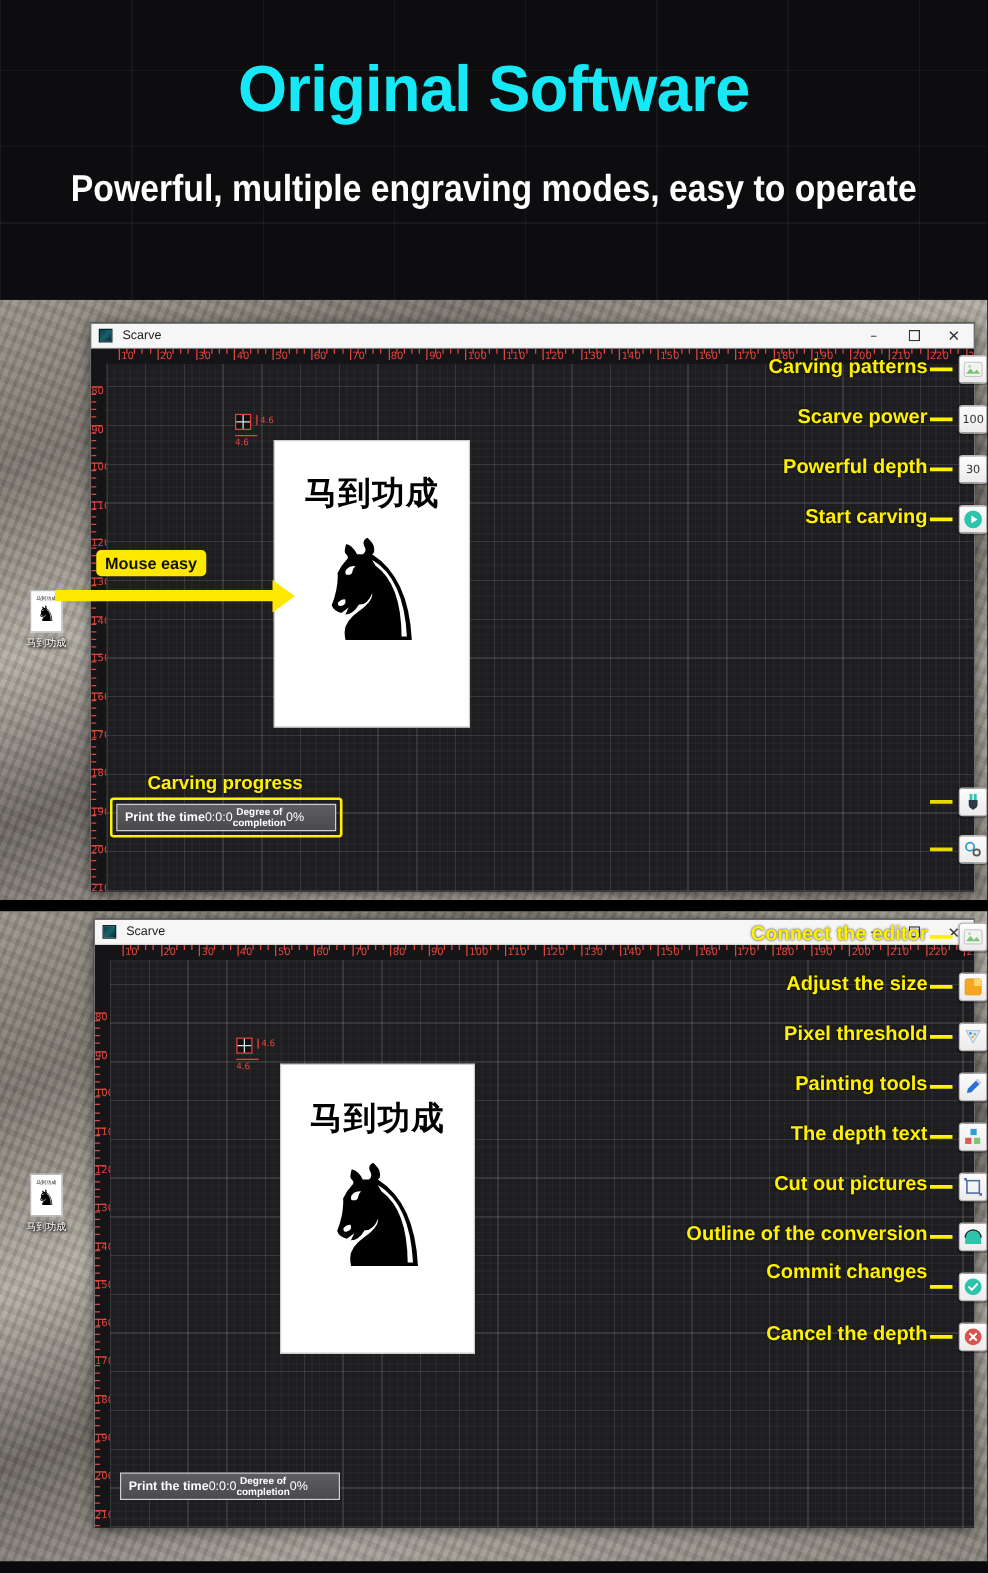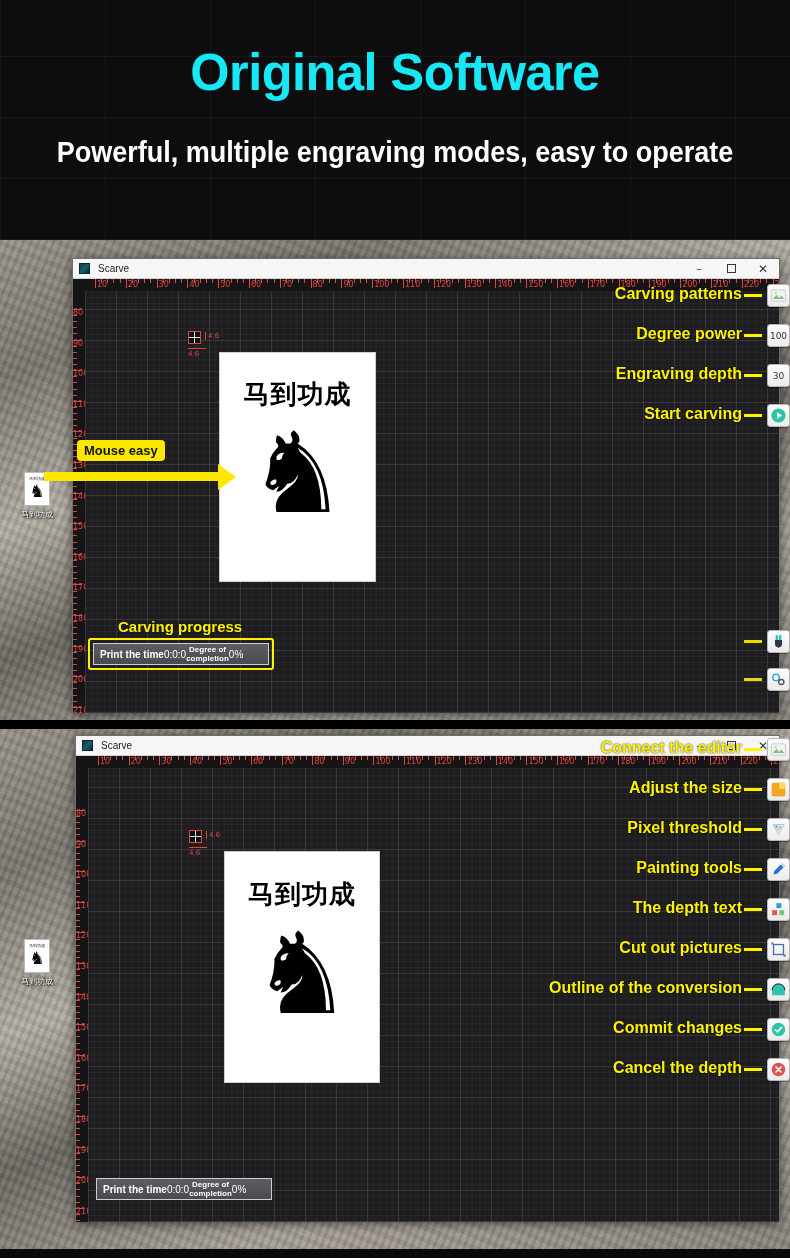--- a/index.html
+++ b/index.html
@@ -581,27 +581,27 @@
   <div class="anno" style="right:48px; top:45px;">Carving patterns</div>
   <div class="leader" style="right:28px; top:54px; width:18px;"></div>
   <div class="tool-btn" style="right:0px; top:44px;">
     <svg class="ic" viewBox="0 0 24 24">
         <rect x="2" y="4" width="20" height="16" rx="2" fill="#f2f2f2" stroke="#bdbdbd"></rect>
         <path d="M4 17l5-6 4 4.5L16 12l4 5z" fill="#7cc576"></path>
         <circle cx="8" cy="8.5" r="1.7" fill="#aee0a8"></circle>
       </svg>
   </div>
 
-  <div class="anno" style="right:48px; top:85px;">Degree power</div>
+  <div class="anno" style="right:48px; top:85px;">Scarve power</div>
   <div class="leader" style="right:28px; top:94px; width:18px;"></div>
   <div class="tool-btn" style="right:0px; top:84px;">
     <span class="num">100</span>
   </div>
 
-  <div class="anno" style="right:48px; top:125px;">Engraving depth</div>
+  <div class="anno" style="right:48px; top:125px;">Powerful depth</div>
   <div class="leader" style="right:28px; top:134px; width:18px;"></div>
   <div class="tool-btn" style="right:0px; top:124px;">
     <span class="num">30</span>
   </div>
 
   <div class="anno" style="right:48px; top:165px;">Start carving</div>
   <div class="leader" style="right:28px; top:174px; width:18px;"></div>
   <div class="tool-btn" style="right:0px; top:164px;">
     <svg class="ic" viewBox="0 0 24 24">
         <circle cx="12" cy="12" r="10" fill="#2ec4ab"></circle>
@@ -974,21 +974,21 @@
 
   <div class="anno" style="right:48px; top:250px;">Outline of the conversion</div>
   <div class="leader" style="right:28px; top:259px; width:18px;"></div>
   <div class="tool-btn" style="right:0px; top:249px;">
     <svg class="ic" viewBox="0 0 24 24">
         <path d="M3 13a9 9 0 0 1 18 0v7H3z" fill="#2ec4ab"></path>
         <path d="M3 13a9 9 0 0 1 18 0" fill="none" stroke="#1d1d1d" stroke-width="1.4"></path>
       </svg>
   </div>
 
-  <div class="anno" style="right:48px; top:290px;margin-left:48px;">Commit changes</div>
+  <div class="anno" style="right:48px; top:280px;margin-left:48px;">Commit changes</div>
   <div class="leader" style="right:28px; top:299px; width:18px;"></div>
   <div class="tool-btn" style="right:0px; top:289px;">
     <svg class="ic" viewBox="0 0 24 24">
         <circle cx="12" cy="12" r="9.5" fill="#2ec4ab"></circle>
         <path d="M7.5 12.3l3 3 6-6.4" fill="none" stroke="#fff" stroke-width="2.2" stroke-linecap="round"></path>
       </svg>
   </div>
 
   <div class="anno" style="right:48px; top:330px;">Cancel the depth</div>
   <div class="leader" style="right:28px; top:339px; width:18px;"></div>

